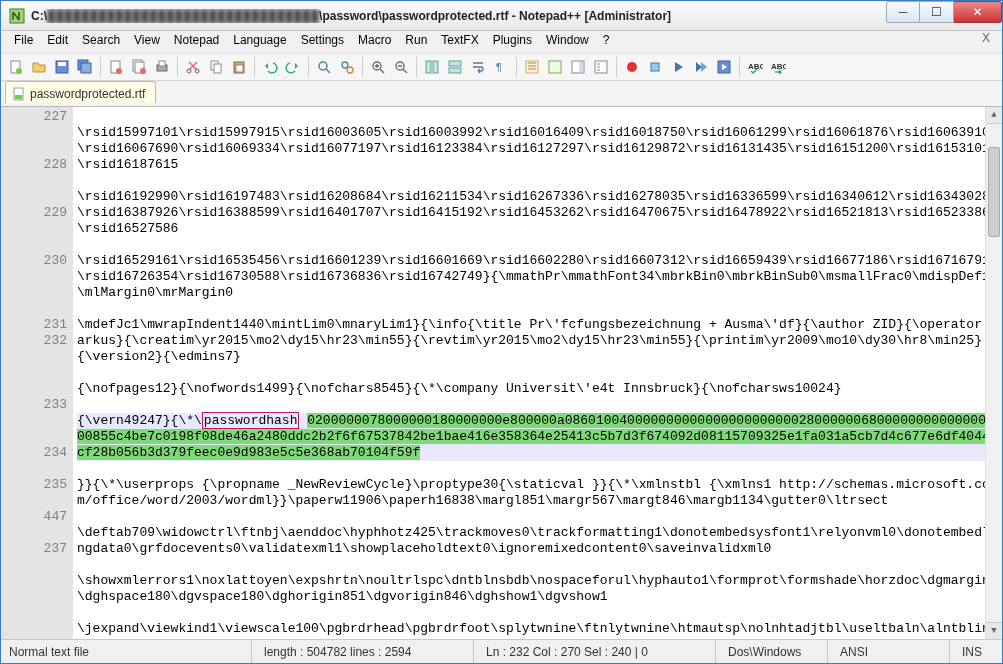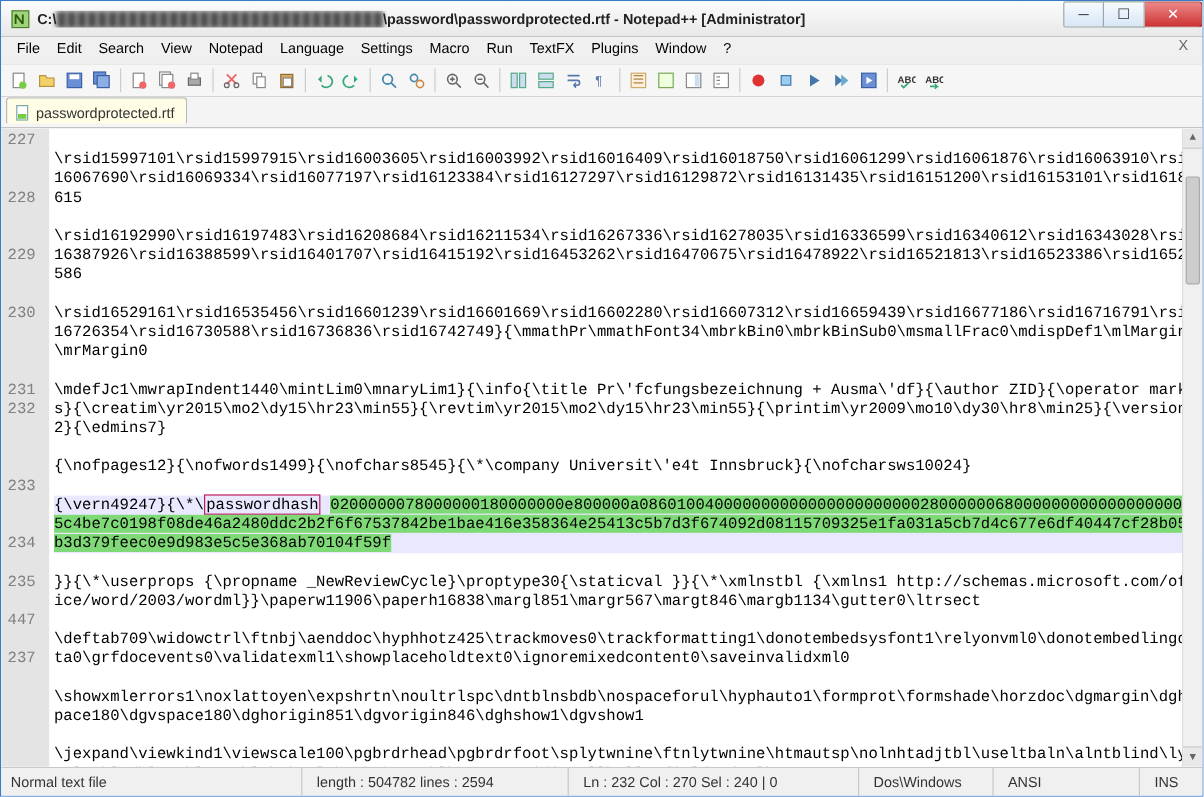--- a/index.html
+++ b/index.html
@@ -18,21 +18,21 @@
 .menubar span { padding: 2px 7px; cursor: default; }
 .menubar .x { margin-left: auto; padding: 0 6px; color:#666; font-family: Arial;}
 .toolbar { height: 28px; background: #f6f6f6; border-top: 1px solid #e4e4e4; border-bottom: 1px solid #d4d4d4; display: flex; align-items: center; padding: 0 4px; gap: 1px; overflow: hidden; }
 .tool { width: 22px; height: 22px; display:flex; align-items:center; justify-content:center; border-radius:2px; }
 .tool svg { width:16px; height:16px; }
 .sep { width:1px; height:20px; background:#ccc; margin:0 3px;}
 .tabbar { height: 26px; background: #f4f4f4; display:flex; align-items:flex-start; padding: 0 4px; border-bottom:1px solid #b8b8b8;}
 .tab { height: 22px; background: #fffde6; border:1px solid #b8b8b8; border-bottom: none; border-top-left-radius:3px; border-top-right-radius:3px; padding: 2px 10px 0 6px; display:flex; align-items:center; gap:4px; font-size:12px; color:#333;}
 .tab-icon { width:14px; height:14px; }
 .editor { flex:1; display:flex; overflow:hidden; background:#fff; position:relative;}
-.gutter { width: 40px; background:#e4e4e4; color:#808080; font-family: "Courier New", monospace; font-size:13px; text-align:center; padding: 2px 6px 2px 0; }
+.gutter { width: 72px; background:#e4e4e4; color:#808080; font-family: "Courier New", monospace; font-size:13px; text-align:right; padding: 2px 6px 2px 0; }
 .gutter div { height: 16px; line-height:16px; }
 .code { flex:1; font-family:"Courier New", monospace; font-size:13px; line-height:16px; padding:2px 0 2px 4px; white-space: pre-wrap; word-break: break-all; color:#000; position:relative; overflow-y:hidden;}
 .code .line { min-height:16px; }
 .hl-line { background:#e8e8ff; }
 .sel { background:#7fd977; }
 .box { border:1px solid #be185d; padding:0 1px; }
 .scroll { position:absolute; right:0; top:0; width:17px; height:100%; background:#f0f0f0; border-left:1px solid #ddd;}
 .scroll .up, .scroll .down { height:17px; background:#e8e8e8; display:flex; align-items:center; justify-content:center; font-size:9px; color:#666; position:absolute; left:0; right:0;}
 .scroll .up { top:0; border-bottom:1px solid #ccc;}
 .scroll .down { bottom:0; border-top:1px solid #ccc;}

